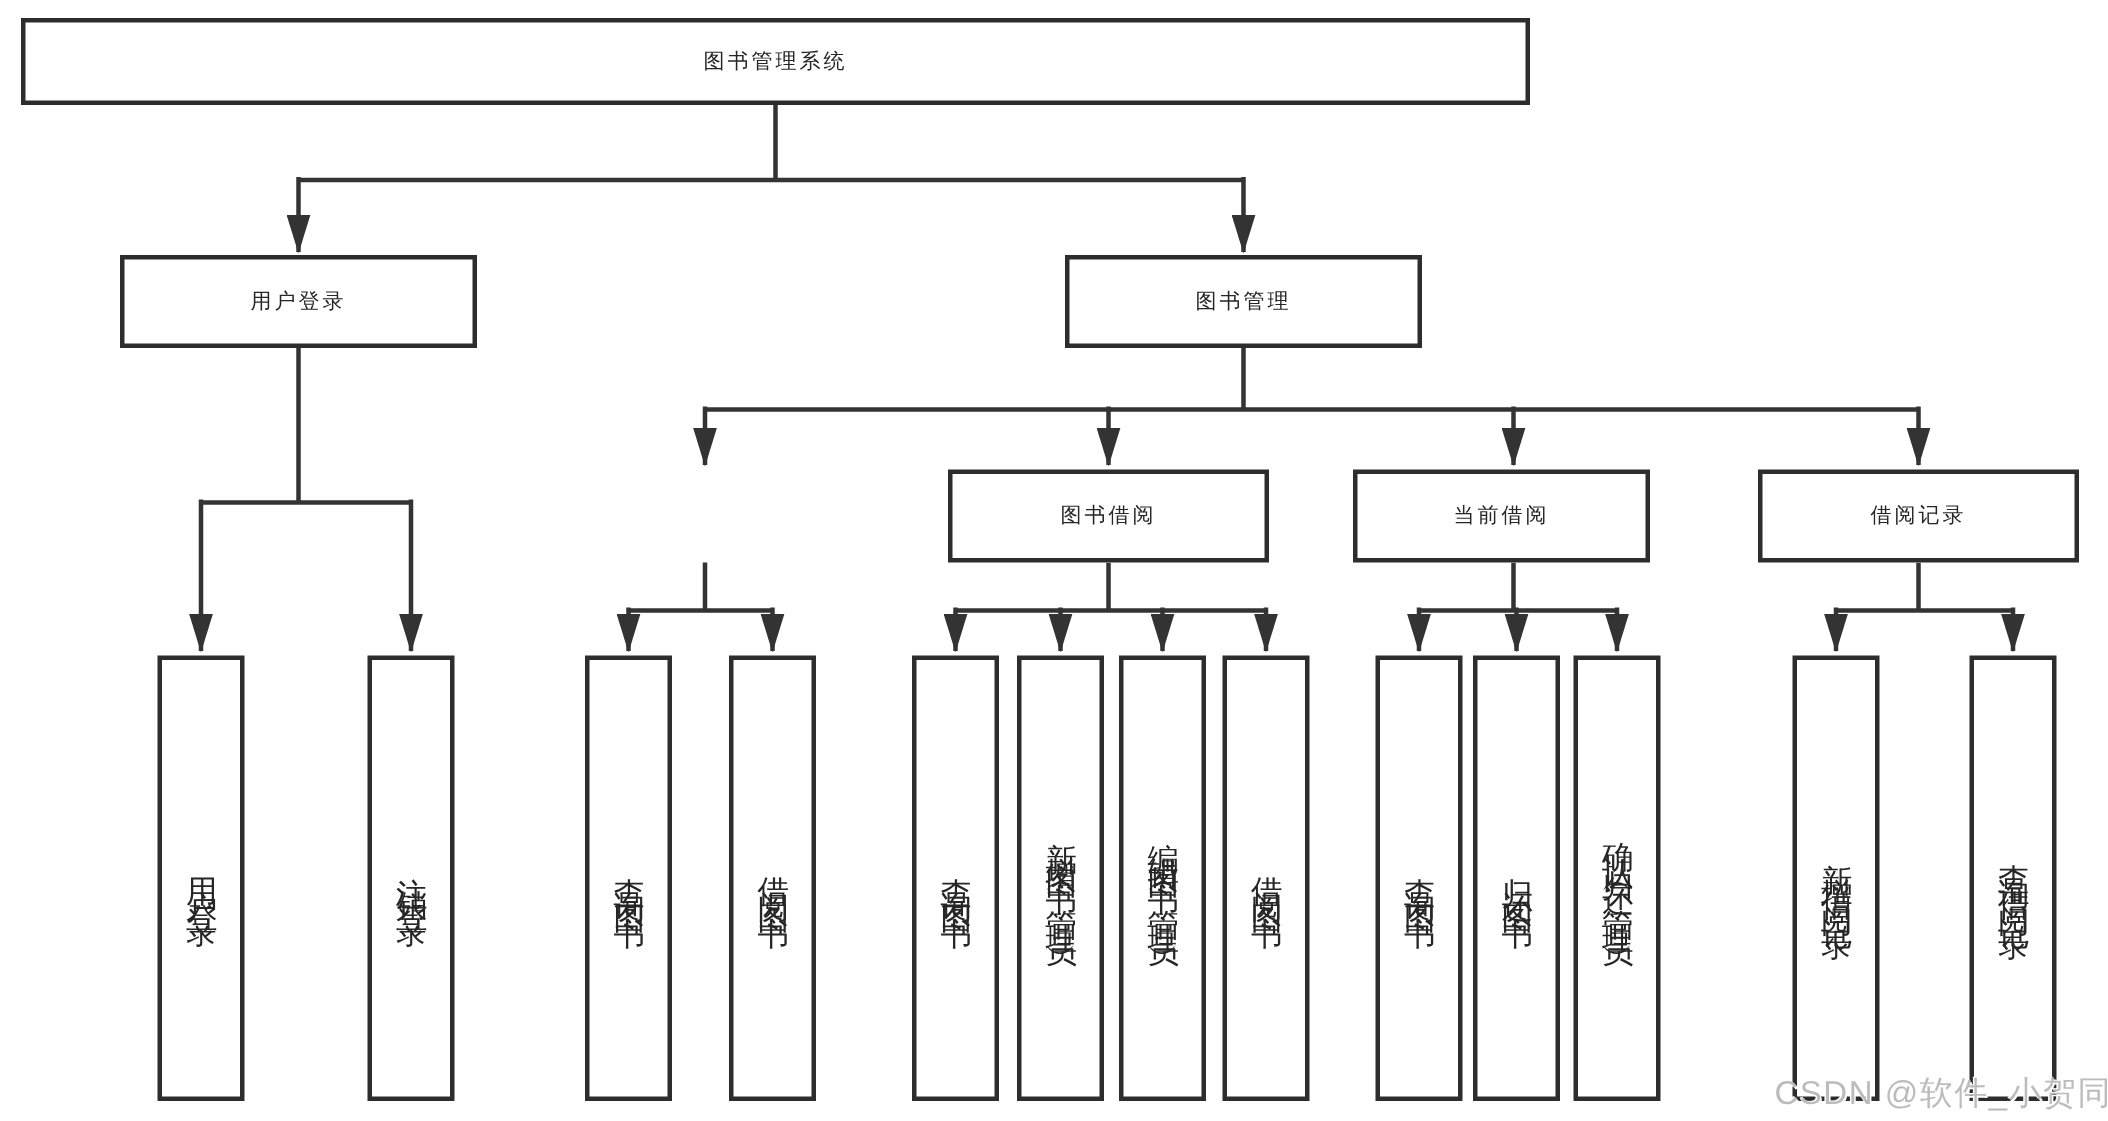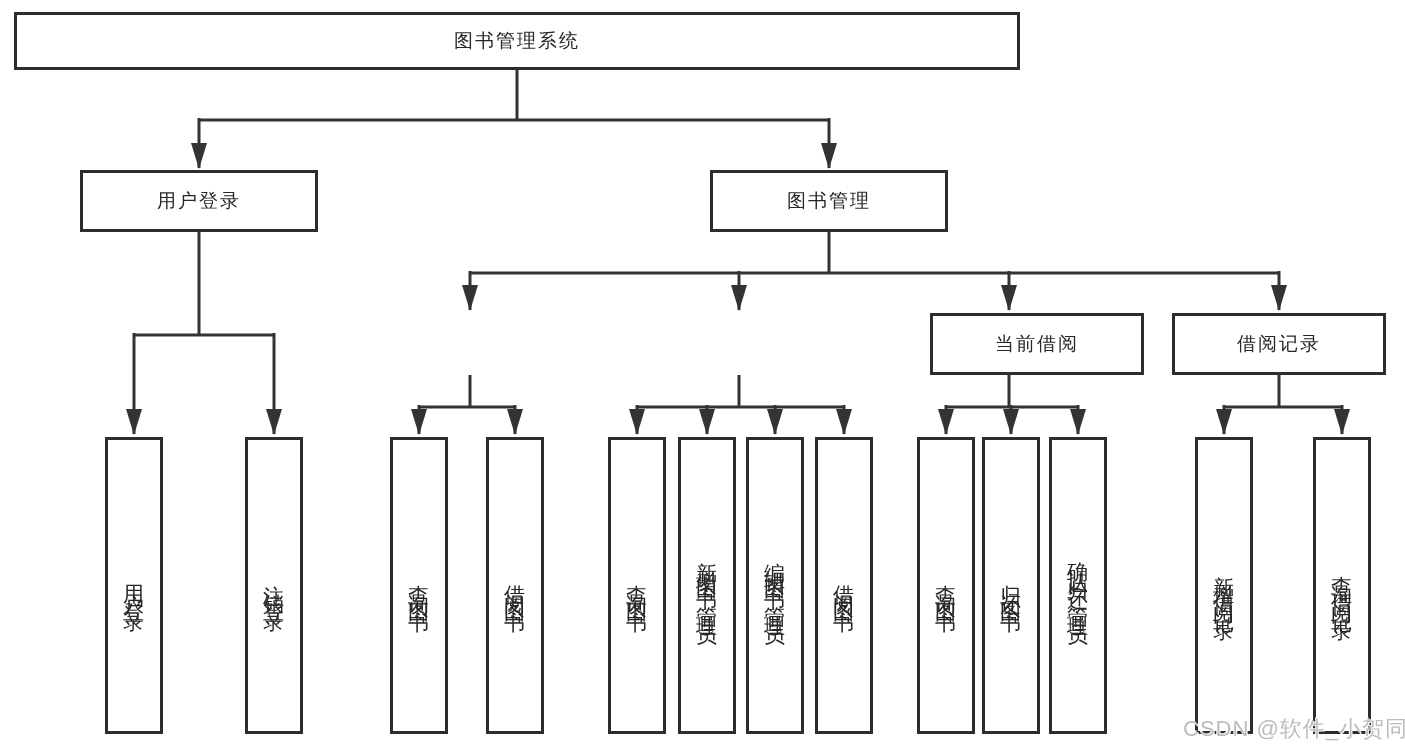--- a/index.html
+++ b/index.html
@@ -19,21 +19,21 @@
   .box {
     position: absolute;
     box-sizing: border-box;
     background: #ffffff;
     border: 3px solid #2d2d2d;
     display: flex;
     align-items: center;
     justify-content: center;
     color: #262626;
   }
-  .hbox { font-size: 19px; letter-spacing: 2px; }
+  .hbox { font-size: 14px; letter-spacing: 2px; }
   .vbox .vlabel {
     writing-mode: vertical-rl;
     text-orientation: mixed;
     font-size: 21px;
     letter-spacing: 9px;
     line-height: 1;
     white-space: nowrap;
   }
   .watermark {
     position: absolute;
@@ -112,21 +112,24 @@
     <span>图书管理</span>
   </div>
 
   <div class="box vbox" style="left:105px; top:437px; width:58px; height:297px;">
     <span class="vlabel">用户登录</span>
   </div>
   <div class="box vbox" style="left:245px; top:437px; width:58px; height:297px;">
     <span class="vlabel">注销登录</span>
   </div>
 
-  <div class="box hbox" style="left:902px; top:313px; width:214px; height:62px;margin-left:28px;">
+  <div class="box hbox" style="left:632px; top:313px; width:214px; height:62px;">
+    <span>图书借阅</span>
+  </div>
+  <div class="box hbox" style="left:902px; top:313px; width:198px; height:62px;">
     <span>当前借阅</span>
   </div>
   <div class="box hbox" style="left:1172px; top:313px; width:214px; height:62px;">
     <span>借阅记录</span>
   </div>
 
   <div class="box vbox" style="left:390px; top:437px; width:58px; height:297px;">
     <span class="vlabel">查询图书</span>
   </div>
   <div class="box vbox" style="left:486px; top:437px; width:58px; height:297px;">

